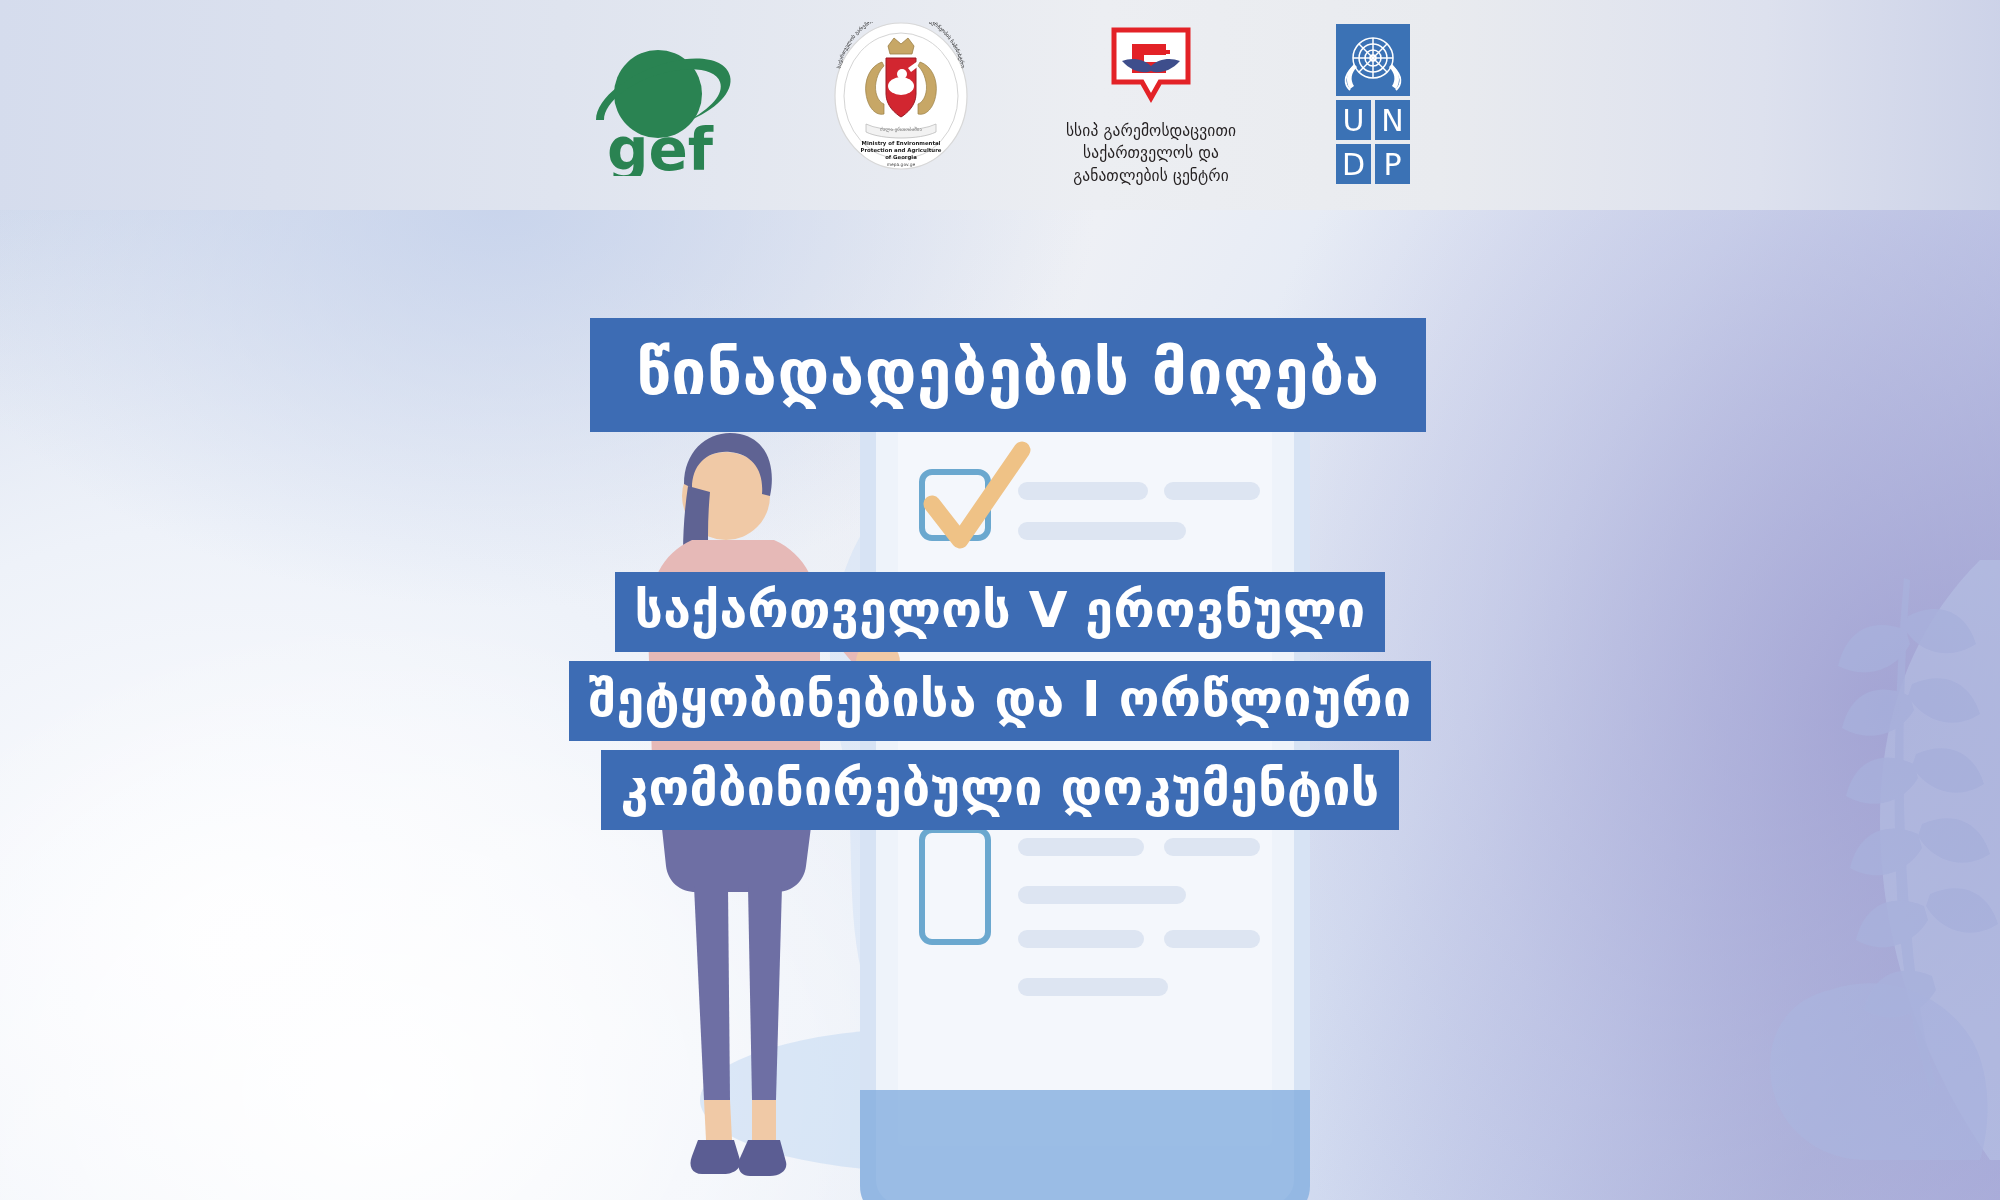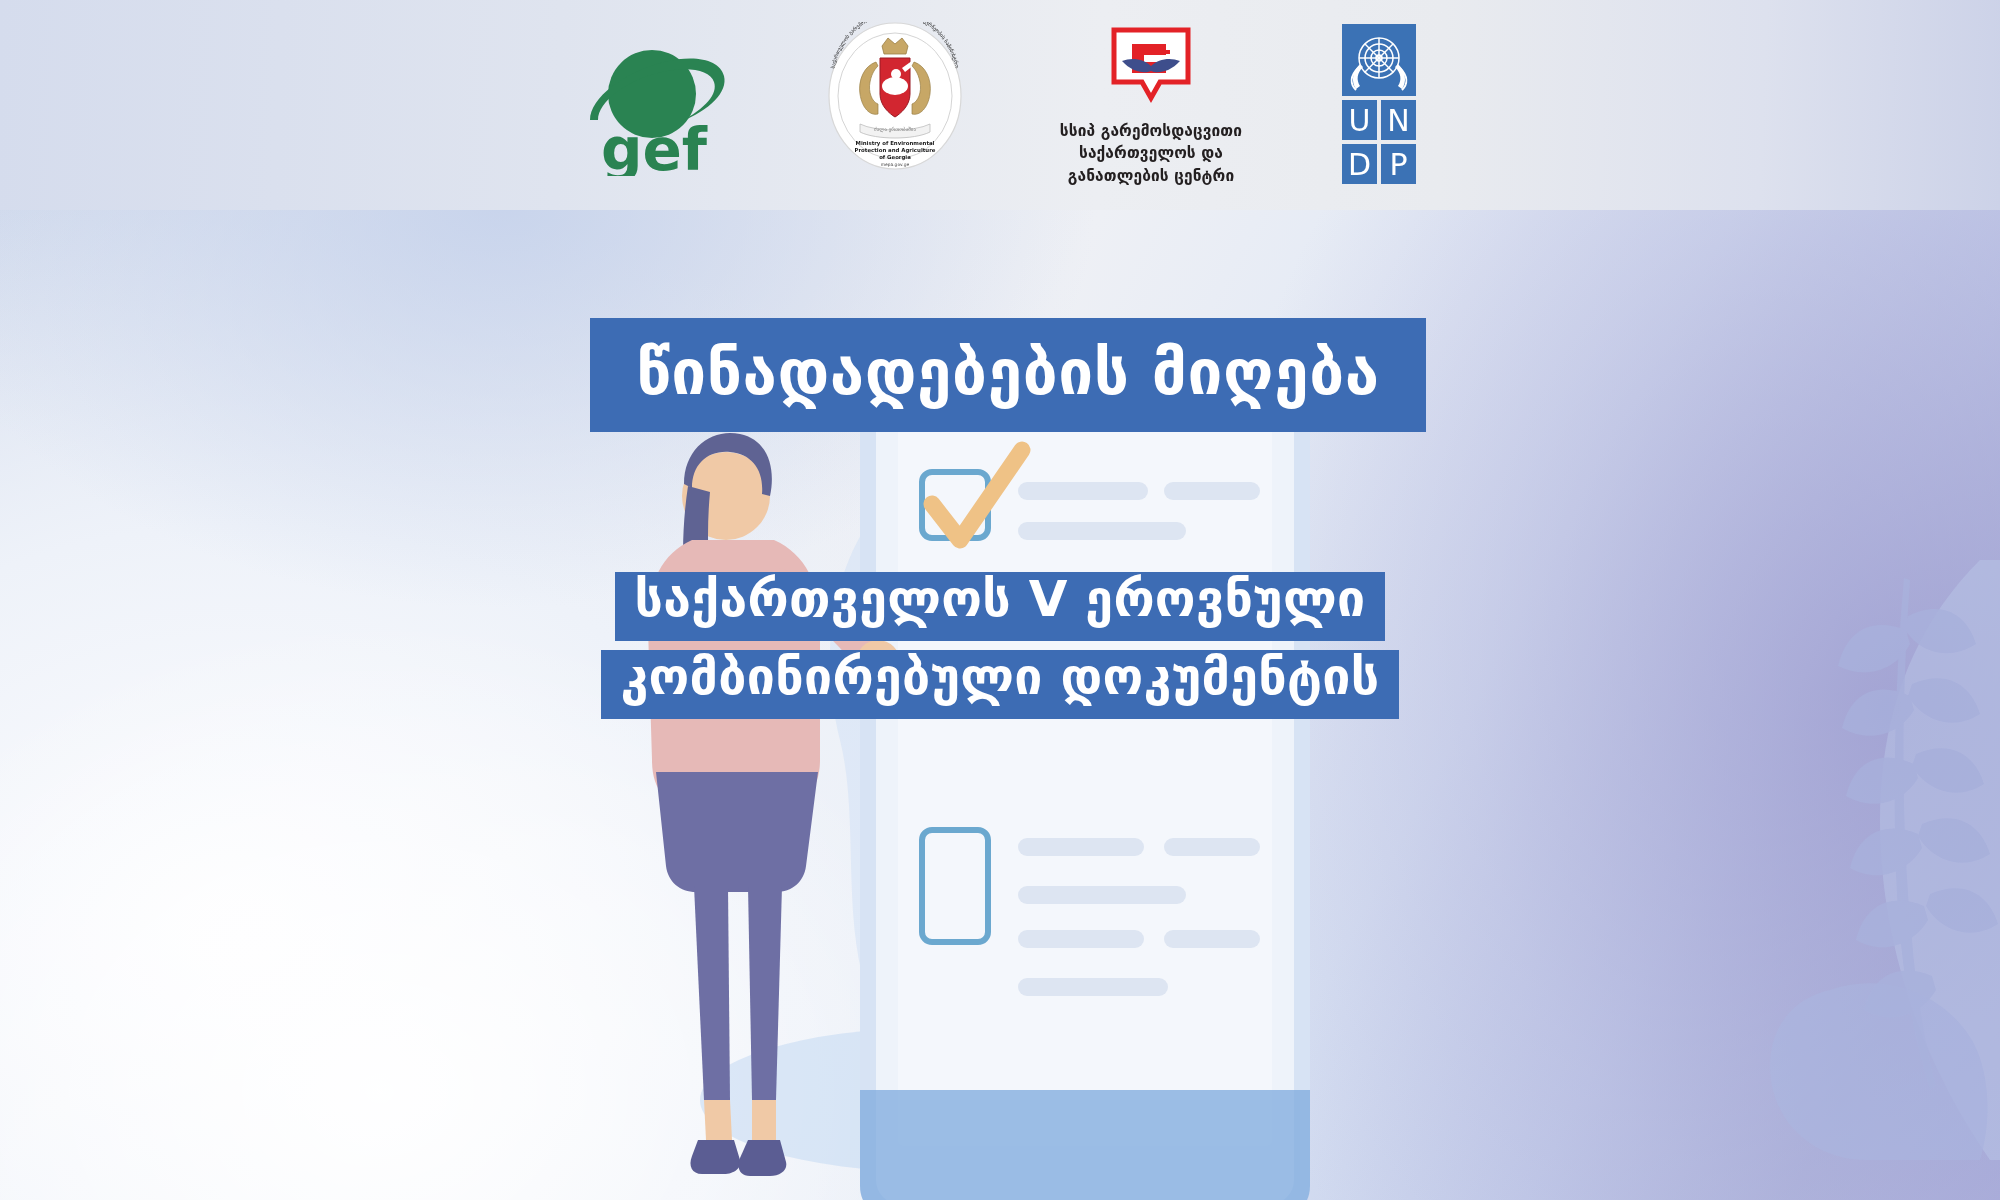--- a/index.html
+++ b/index.html
@@ -98,21 +98,21 @@
   .logo-mepa { margin-top: 4px; }
   .logo-cenn { margin-top: 6px; display:flex; flex-direction:column; align-items:center; }
   .logo-undp { margin-top: 6px; }
 
   .cenn-caption {
     margin-top: 10px;
     font-size: 15.5px;
     line-height: 1.45;
     color: #231f20;
     text-align: center;
-    font-weight: 700;
+    font-weight: 400;
     letter-spacing: .1px;
     max-width: 210px;
   }
 
   
   .headline-wrap {
     position: absolute;
     left: 16px; right: 0;
     top: 318px;
     display: flex;
@@ -137,21 +137,21 @@
     flex-direction: column;
     align-items: center;
   }
   .subhead-line {
     background: #3d6cb4;
     color: #ffffff;
     font-size: 50px;
     font-weight: 700;
     line-height: 1.0;
     letter-spacing: 0.3px;
-    padding: 2px 20px 17px 20px;
+    padding: 13px 20px 17px 20px;
     margin-bottom: 9px;
     white-space: nowrap;
     text-align: center;
   }
 </style>
 </head>
 <body>
 
 <div class="poster">
 
@@ -344,16 +344,17 @@
     </div>
 
   </div>
 
   <div class="headline-wrap">
     <div class="headline">წინადადებების მიღება</div>
   </div>
 
   <div class="subhead-wrap">
     <div class="subhead-line">საქართველოს V ეროვნული</div>
+    <div class="subhead-line">შეტყობინებისა და I ორწლიური</div>
     <div class="subhead-line">კომბინირებული დოკუმენტის</div>
   </div>
 
 </div>
 
 </body></html>

